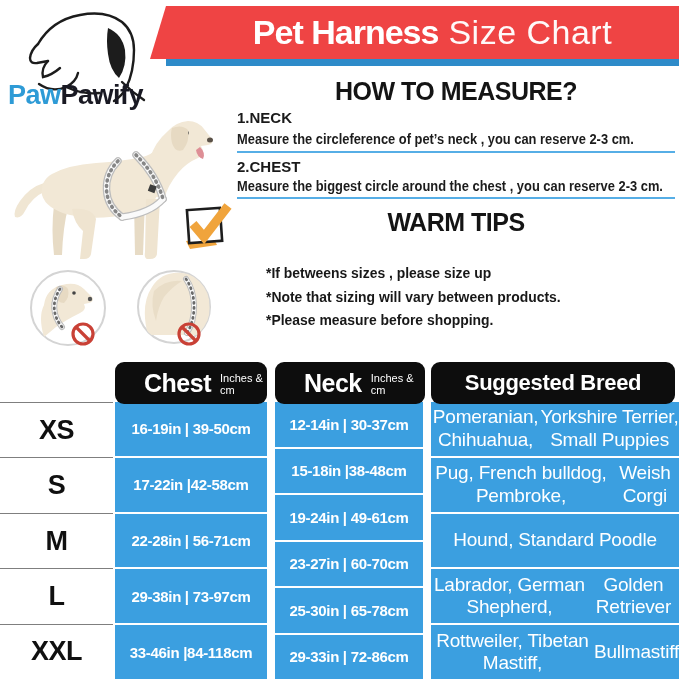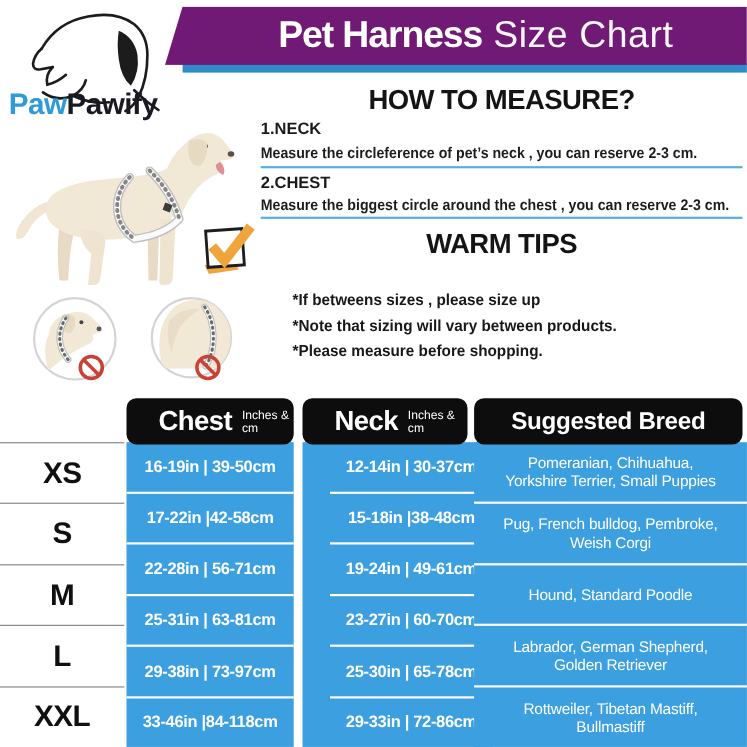--- a/index.html
+++ b/index.html
@@ -2,21 +2,21 @@
 <html><head>
 <meta charset="utf-8">
 <style>
   html,body{margin:0;padding:0;background:#fff;}
   .page{position:relative;width:679px;height:679px;background:#fff;overflow:hidden;
         font-family:"Liberation Sans","DejaVu Sans",sans-serif;}
   .abs{position:absolute;}
 
   
   .banner-shadow{left:166px;top:57px;width:513px;height:9px;background:#2e8bc9;z-index:1;}
-  .banner{left:150px;top:6px;width:529px;height:53px;background:#701a75;z-index:2;
+  .banner{left:150px;top:6px;width:529px;height:53px;background:#ef4444;z-index:2;
           clip-path:polygon(16px 0,100% 0,100% 100%,0 100%);
           display:flex;align-items:center;justify-content:center;padding-left:36px;box-sizing:border-box;
           color:#fff;white-space:nowrap;}
   .t-bold{font-size:34px;font-weight:700;letter-spacing:-1px;margin-right:10px;}
   .t-light{font-size:34px;font-weight:400;letter-spacing:0.5px;opacity:.97;}
 
   .logo-svg{left:2px;top:0;width:172px;height:112px;z-index:3;}
   .logo-text{left:8px;top:80px;font-size:27px;font-weight:700;letter-spacing:-0.5px;z-index:4;white-space:nowrap;}
   .lb{color:#2e9bd6;} .lk{color:#191923;}
 
@@ -36,27 +36,27 @@
   .pill-big{font-size:25px;font-weight:700;letter-spacing:-0.5px;margin-left:29px;}
   .pill-big-breed{font-size:22px;font-weight:700;letter-spacing:-0.3px;}
   .pill-units{font-size:11px;font-weight:400;margin-left:9px;margin-top:2px;}
 
   .col{top:402px;bottom:0;display:flex;flex-direction:column;z-index:1;}
   .col-size{left:0;width:113px;background:#fff;}
   .size-cell{flex:1;border-top:1px solid #7f7f7f;display:flex;align-items:center;justify-content:center;
              font-size:27px;font-weight:700;color:#101010;letter-spacing:-0.5px;}
   .col-blue{background:#3b9fe0;}
   .col-chest{left:115px;width:152px;}
-  .col-neck{left:275px;width:148px;padding-left:25px;}
+  .col-neck{left:275px;width:148px;}
   .col-breed{left:431px;width:248px;}
   .val-cell{flex:1;display:flex;align-items:center;justify-content:center;color:#fff;
             font-size:15px;font-weight:700;letter-spacing:-0.3px;white-space:nowrap;}
   .val-cell + .val-cell, .breed-cell + .breed-cell{border-top:2px solid #ffffff;}
-  .breed-cell{flex:1;display:flex;flex-direction:column;align-items:center;justify-content:center;
-              color:#fff;font-size:14px;font-weight:400;line-height:1.18;text-align:center;
+  .breed-cell{flex:1;display:flex;flex-direction:row;align-items:center;justify-content:center;
+              color:#fff;font-size:19px;font-weight:400;line-height:1.18;text-align:center;
               letter-spacing:-0.2px;}
 </style>
 </head>
 <body>
 
 <div class="page">
 
   <div class="abs banner-shadow"></div>
   <div class="abs banner">
     <span class="t-bold">Pet Harness</span>
@@ -191,21 +191,20 @@
     <div class="size-cell">S</div>
     <div class="size-cell">M</div>
     <div class="size-cell">L</div>
     <div class="size-cell">XXL</div>
   </div>
 
   <div class="abs col col-blue col-chest">
     <div class="val-cell">16-19in | 39-50cm</div>
     <div class="val-cell">17-22in |42-58cm</div>
     <div class="val-cell">22-28in | 56-71cm</div>
-    <div class="val-cell">25-31in | 63-81cm</div>
     <div class="val-cell">29-38in | 73-97cm</div>
     <div class="val-cell">33-46in |84-118cm</div>
   </div>
 
   <div class="abs col col-blue col-neck">
     <div class="val-cell">12-14in | 30-37cm</div>
     <div class="val-cell">15-18in |38-48cm</div>
     <div class="val-cell">19-24in | 49-61cm</div>
     <div class="val-cell">23-27in | 60-70cm</div>
     <div class="val-cell">25-30in | 65-78cm</div>

